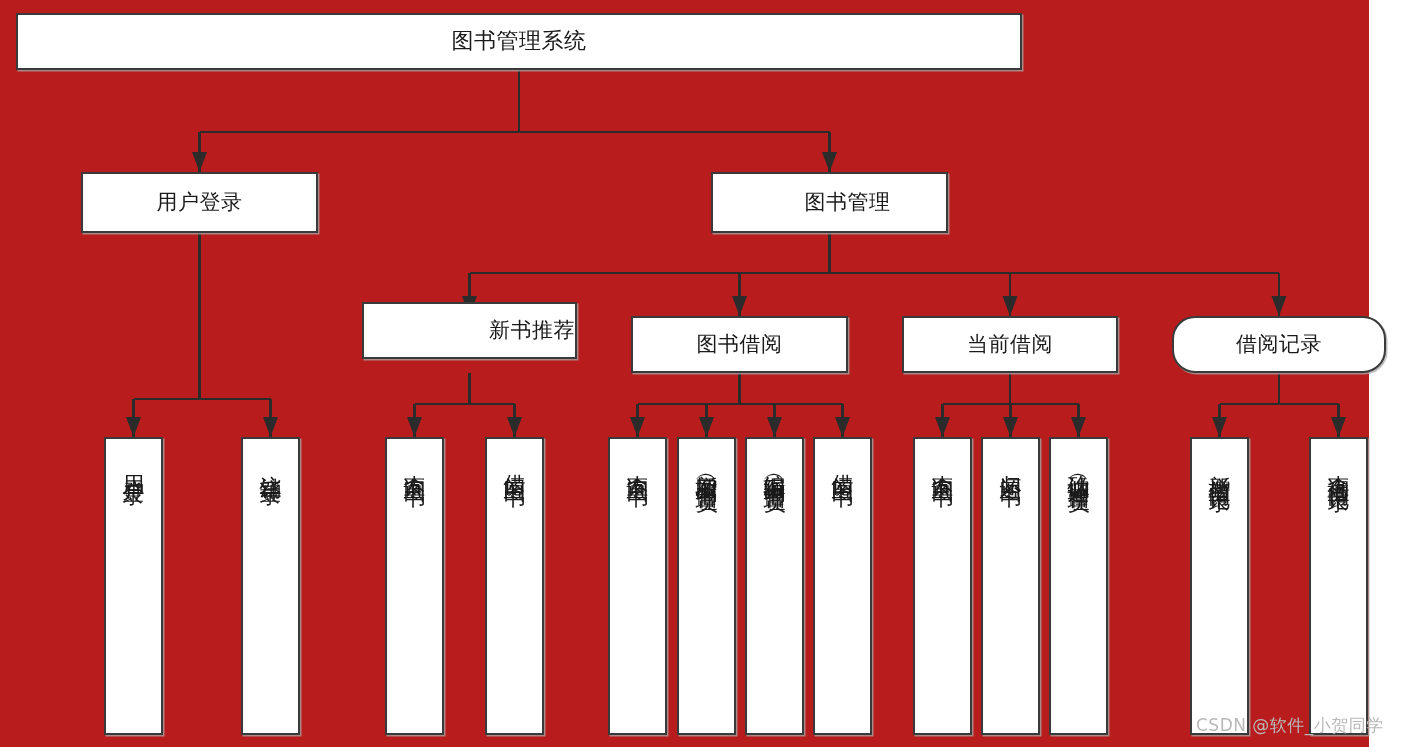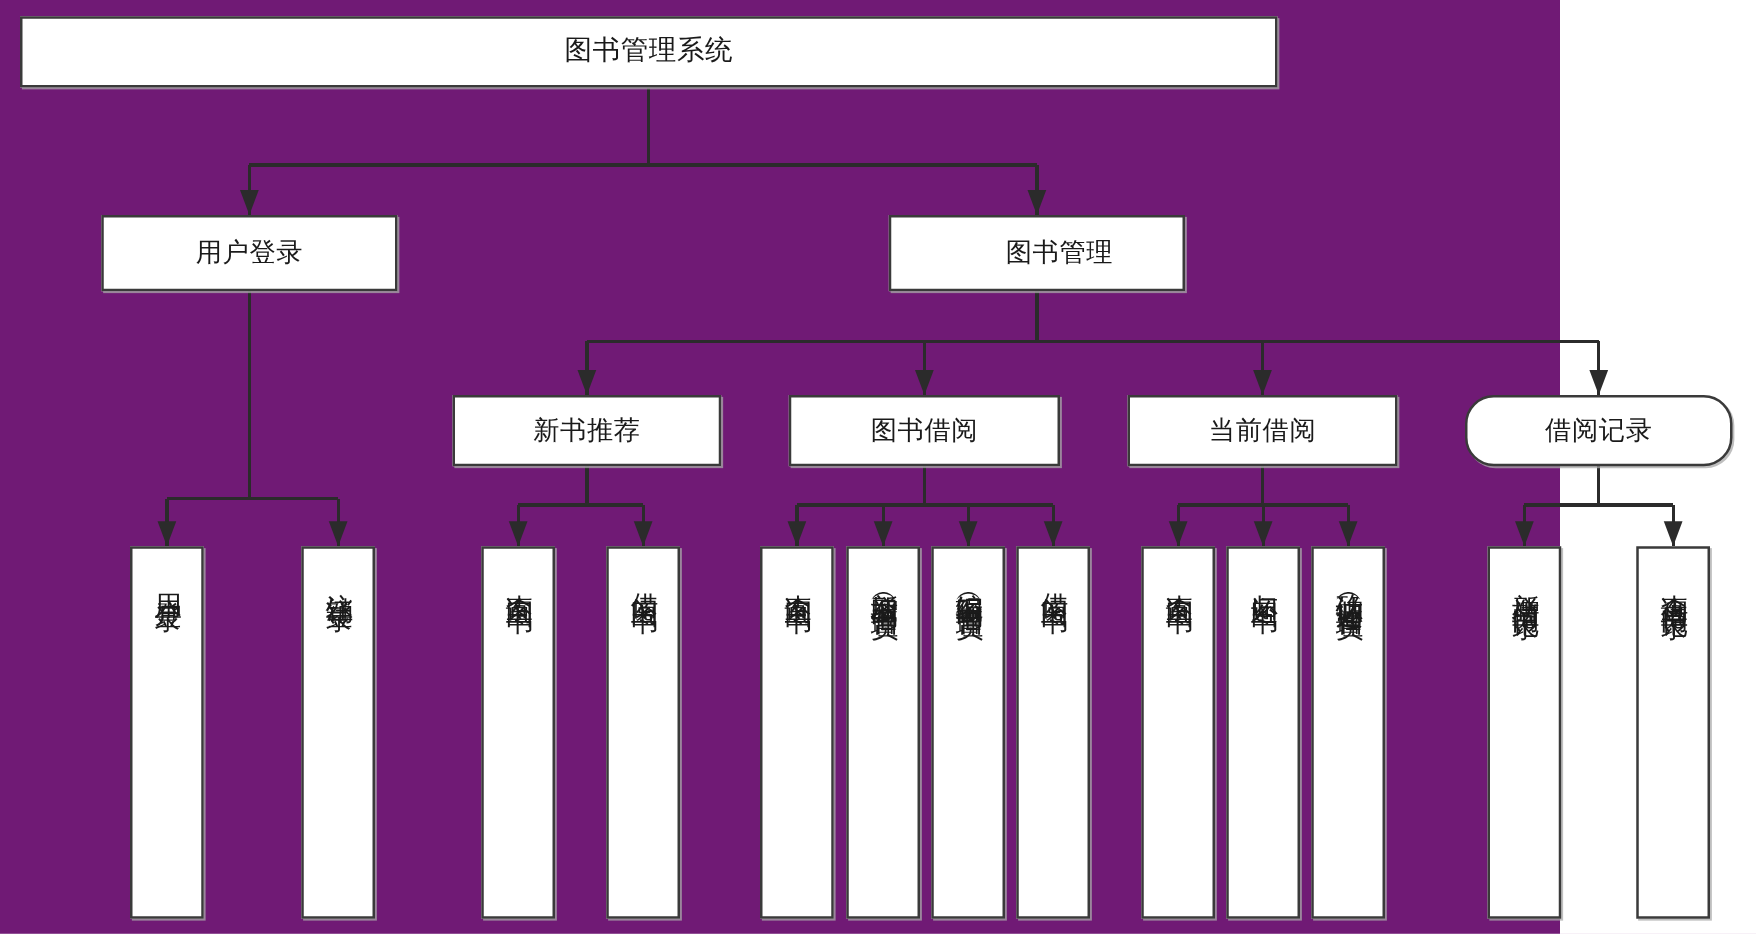--- a/index.html
+++ b/index.html
@@ -8,23 +8,23 @@
     background: #ffffff;
   }
   body {
     width: 1405px;
     height: 747px;
     overflow: hidden;
     font-family: "DejaVu Sans", "Liberation Sans", sans-serif;
   }
   #diagram-root {
     position: relative;
-    width: 1248px;
+    width: 1369px;
     height: 747px;
-    background: #701a75;
+    background: #b91c1c;
   }
   svg.diagram-canvas {
     position: absolute;
     top: 0;
     left: 0;
     width: 1405px;
     height: 747px;
   }
   .node-box {
     position: absolute;
@@ -136,21 +136,21 @@
   <div id="node-layer">
       <div class="node-box node-root" style="left: 16px; top: 13px; width: 1006px; height: 57px;">
         <span class="node-label">图书管理系统</span>
       </div>
       <div class="node-box node-level2" style="left: 81px; top: 172px; width: 237px; height: 61px;">
         <span class="node-label">用户登录</span>
       </div>
       <div class="node-box node-level2" style="left: 711px; top: 172px; width: 237px; height: 61px; padding-left: 36px;">
         <span class="node-label">图书管理</span>
       </div>
-      <div class="node-box node-level3" style="left: 362px; top: 316px; width: 215px; height: 57px;">
+      <div class="node-box node-level3" style="left: 362px; top: 302px; width: 215px; height: 57px; justify-content: flex-end;">
         <span class="node-label">新书推荐</span>
       </div>
       <div class="node-box node-level3" style="left: 631px; top: 316px; width: 217px; height: 57px;">
         <span class="node-label">图书借阅</span>
       </div>
       <div class="node-box node-level3" style="left: 902px; top: 316px; width: 216px; height: 57px;">
         <span class="node-label">当前借阅</span>
       </div>
       <div class="node-box node-level3" style="left: 1172px; top: 316px; width: 214px; height: 57px; border-radius: 23px;">
         <span class="node-label">借阅记录</span>
@@ -189,13 +189,14 @@
         <span class="node-label">确认归还（管理员）</span>
       </div>
       <div class="node-box node-leaf" style="left: 1190px; top: 437px; width: 59px; height: 298px;">
         <span class="node-label">新增借阅记录</span>
       </div>
       <div class="node-box node-leaf" style="left: 1309px; top: 437px; width: 59px; height: 298px;">
         <span class="node-label">查询借阅记录</span>
       </div>
     </div>
 
+  <div class="watermark">CSDN @软件_小贺同学</div>
 </div>
 
 </body></html>

